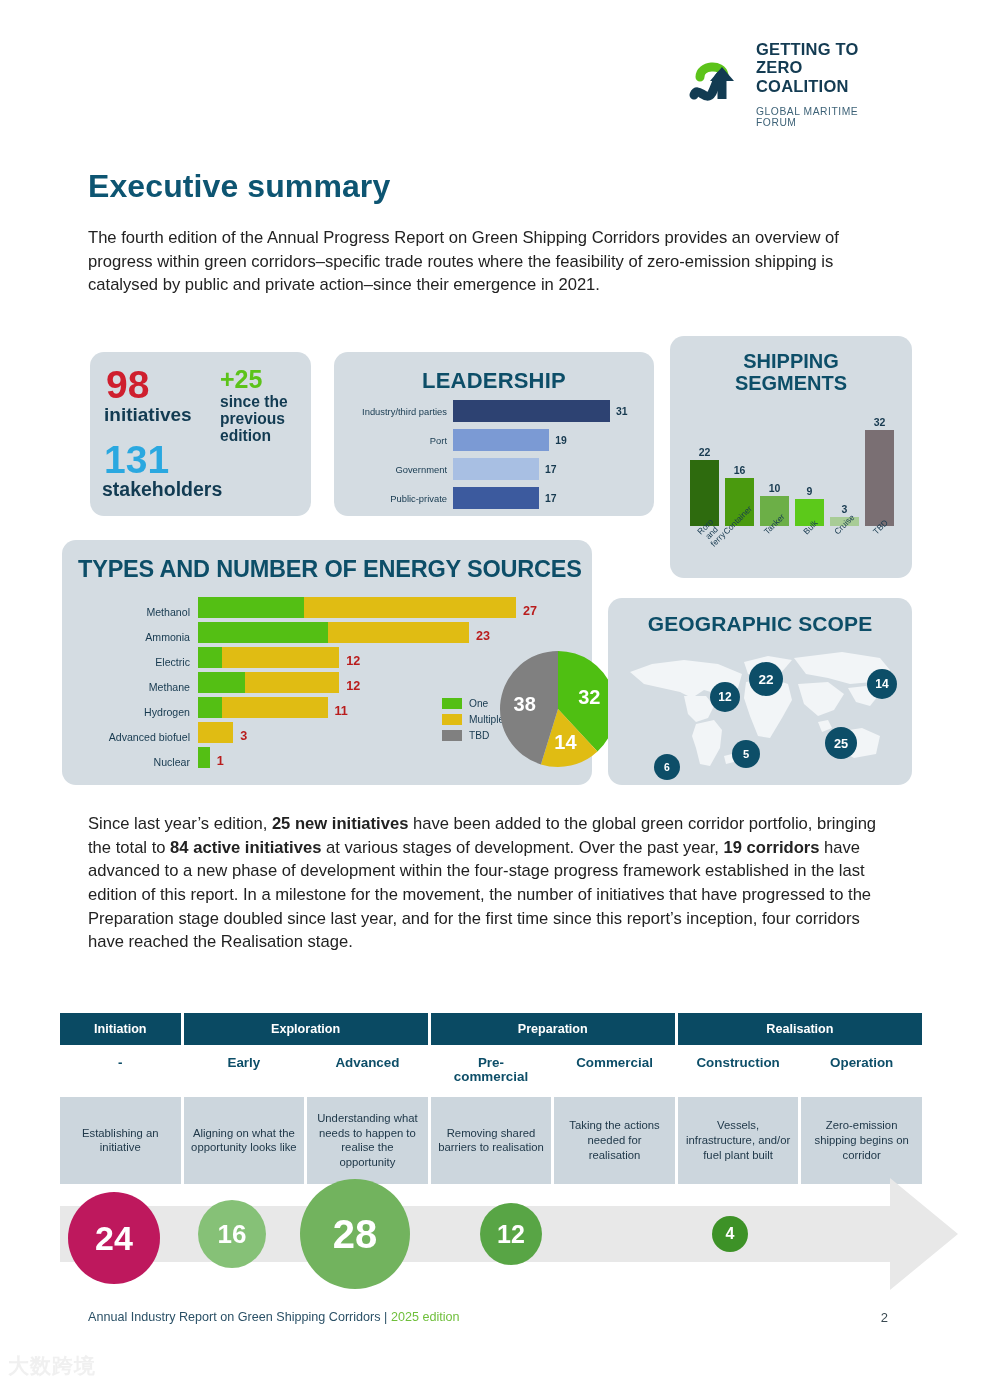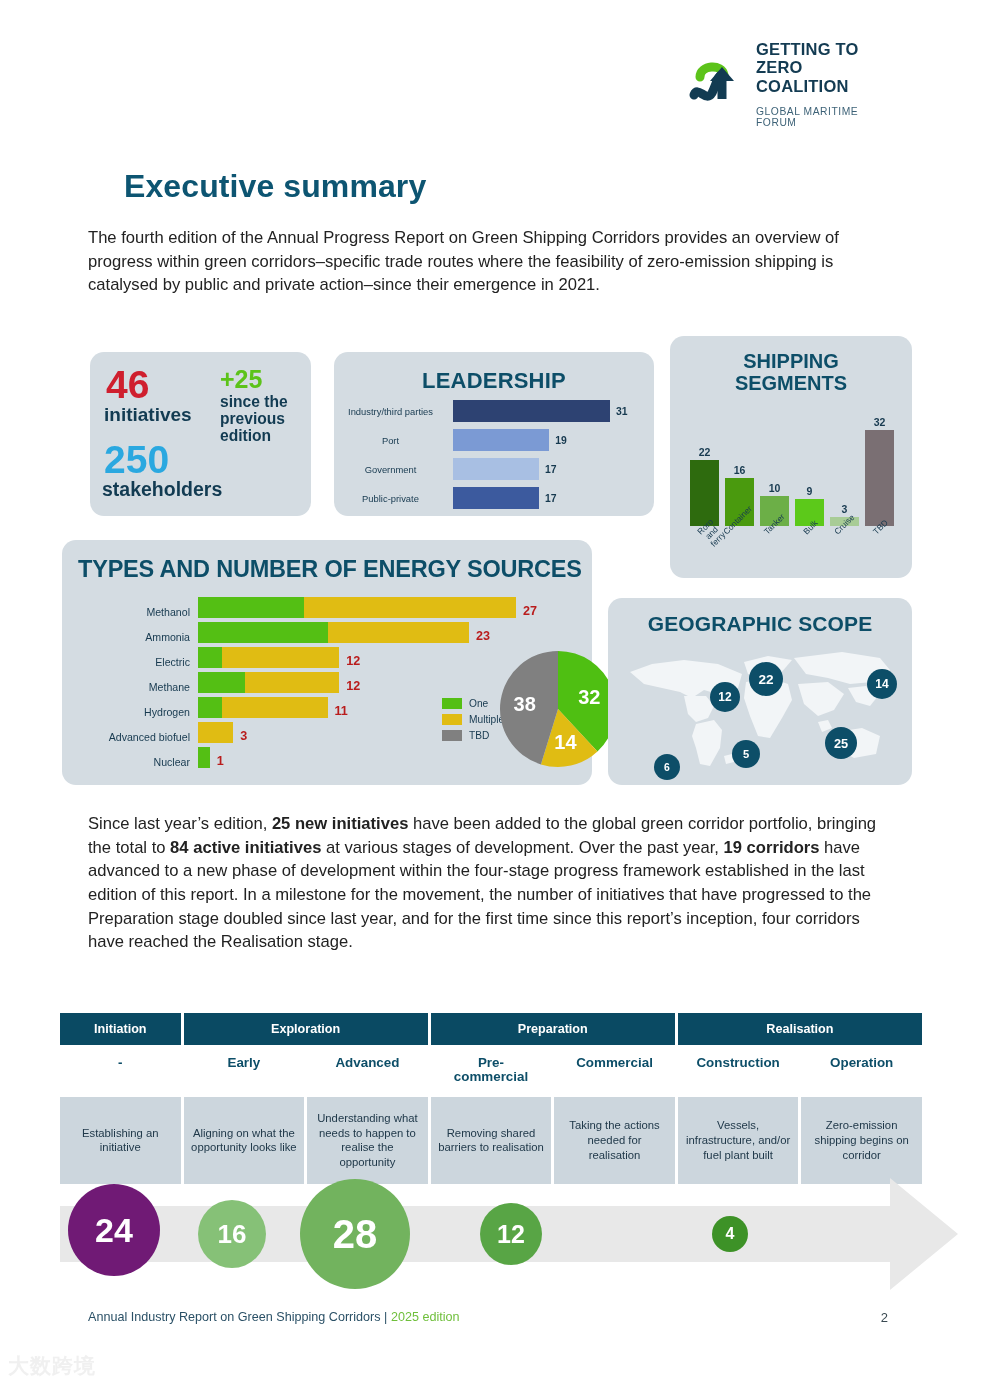--- a/index.html
+++ b/index.html
@@ -15,42 +15,42 @@
   .page{position:relative;width:983px;height:1391px;}
 
   
   .logo{position:absolute;left:688px;top:52px;width:212px;height:64px;display:flex;align-items:center;gap:10px;}
   .logo-mark{width:58px;height:58px;flex:0 0 58px;position:relative;}
   .logo-text{display:flex;flex-direction:column;justify-content:center;}
   .logo-l1{font-size:16.5px;font-weight:bold;color:#133b52;letter-spacing:.2px;line-height:1.12;}
   .logo-l2{font-size:10.3px;color:#3d6277;letter-spacing:.55px;margin-top:11px;}
 
   
-  .h1{position:absolute;left:88px;top:168px;font-size:32px;font-weight:bold;color:#0d5572;letter-spacing:.1px;margin-left:36px;}
+  .h1{position:absolute;left:88px;top:168px;font-size:32px;font-weight:bold;color:#0d5572;letter-spacing:.1px;}
   .intro{position:absolute;left:88px;top:226px;width:800px;font-size:16.6px;line-height:1.42;color:#222;}
 
   
   .card{position:absolute;background:#d4dce2;border-radius:14px;}
   .card-title{text-align:center;font-weight:bold;color:#0d4e68;}
 
   
   #kpi{left:90px;top:352px;width:221px;height:164px;}
   .kpi-84{position:absolute;left:16px;top:13px;font-size:39px;font-weight:bold;color:#cf1f2e;line-height:1;}
   .kpi-init{position:absolute;left:14px;top:53px;font-size:19px;font-weight:bold;color:#123b52;line-height:1;}
   .kpi-305{position:absolute;left:14px;top:88px;font-size:39px;font-weight:bold;color:#2aa8e0;line-height:1;}
   .kpi-stake{position:absolute;left:12px;top:128px;font-size:19.5px;font-weight:bold;color:#123b52;line-height:1;}
   .kpi-25{position:absolute;left:130px;top:15px;font-size:25px;font-weight:bold;color:#5cc31a;line-height:1;}
   .kpi-since{position:absolute;left:130px;top:42px;width:86px;font-size:15.6px;font-weight:bold;color:#123b52;line-height:1.08;}
 
   
   #leadership{left:334px;top:352px;width:320px;height:164px;}
   #leadership .card-title{font-size:22px;margin-top:16px;letter-spacing:.2px;}
   .lead-rows{position:absolute;left:0;top:48px;width:100%;}
   .lead-row{display:flex;align-items:center;height:22px;margin-bottom:7px;}
-  .lead-label{width:119px;text-align:center;font-size:9.4px;color:#16394f;padding-right:6px;box-sizing:border-box;}
+  .lead-label{width:119px;text-align:right;font-size:9.4px;color:#16394f;padding-right:6px;box-sizing:border-box;}
   .lead-bar{height:22px;}
   .lead-val{font-size:10.4px;font-weight:bold;color:#16394f;margin-left:6px;}
 
   
   #segments{left:670px;top:336px;width:242px;height:242px;}
   #segments .card-title{font-size:20px;margin-top:14px;line-height:1.12;}
   .seg-plot{position:absolute;left:20px;top:78px;width:204px;height:112px;display:flex;align-items:flex-end;gap:6px;}
   .seg-col{flex:1;display:flex;flex-direction:column;justify-content:flex-end;align-items:center;height:100%;}
   .seg-num{font-size:10.5px;font-weight:bold;color:#16394f;margin-bottom:2px;}
   .seg-bar{width:100%;}
@@ -126,23 +126,23 @@
       <div class="logo-l1" style="white-space:pre-line">GETTING TO ZERO
 COALITION</div>
       <div class="logo-l2">GLOBAL MARITIME FORUM</div>
     </div>
   </div>
 
   <div class="h1">Executive summary</div>
   <div class="intro">The fourth edition of the Annual Progress Report on Green Shipping Corridors provides an overview of progress within green corridors–specific trade routes where the feasibility of zero-emission shipping is catalysed by public and private action–since their emergence in 2021.</div>
 
   <div class="card" id="kpi">
-    <div class="kpi-84">46</div>
+    <div class="kpi-84">98</div>
     <div class="kpi-init">initiatives</div>
-    <div class="kpi-305">250</div>
+    <div class="kpi-305">131</div>
     <div class="kpi-stake">stakeholders</div>
     <div class="kpi-25">+25</div>
     <div class="kpi-since">since the previous edition</div>
   </div>
 
   <div class="card" id="leadership">
     <div class="card-title">LEADERSHIP</div>
     <div class="lead-rows" id="lead-rows">
         <div class="lead-row">
           <div class="lead-label">Industry/third parties</div>
@@ -348,21 +348,21 @@
         <div class="sd" style="width: 120.571px;">Vessels, infrastructure, and/or fuel plant built</div>
         <div class="sd" style="width: 120.571px;">Zero-emission shipping begins on corridor</div>
       </div>
   </div>
 
   <div class="arrow-zone">
     <svg width="900" height="125" viewBox="0 0 900 125" style="position:absolute;left:0;top:0;">
       <path id="arrow-path" d="M0 34 L830 34 L830 6 L898 62 L830 118 L830 90 L0 90 Z" fill="#e8e8e8"></path>
     </svg>
     <div id="bubbles">
-        <div class="bubble" style="left: 8px; top: 12px; width: 92px; height: 92px; background: #701a75; font-size: 34px;">24</div>
+        <div class="bubble" style="left: 8px; top: 20px; width: 92px; height: 92px; background: #be185d; font-size: 34px;">24</div>
         <div class="bubble" style="left: 138px; top: 28px; width: 68px; height: 68px; background: rgb(134, 193, 119); font-size: 26px;">16</div>
         <div class="bubble" style="left: 240px; top: 7px; width: 110px; height: 110px; background: rgb(114, 179, 94); font-size: 40px;">28</div>
         <div class="bubble" style="left: 420px; top: 31px; width: 62px; height: 62px; background: rgb(88, 165, 69); font-size: 25px;">12</div>
         <div class="bubble" style="left: 652px; top: 44px; width: 36px; height: 36px; background: rgb(61, 146, 39); font-size: 16px;">4</div>
       </div>
   </div>
 
   <div class="footer">
     <div>
       <span>Annual Industry Report on Green Shipping Corridors |</span>

